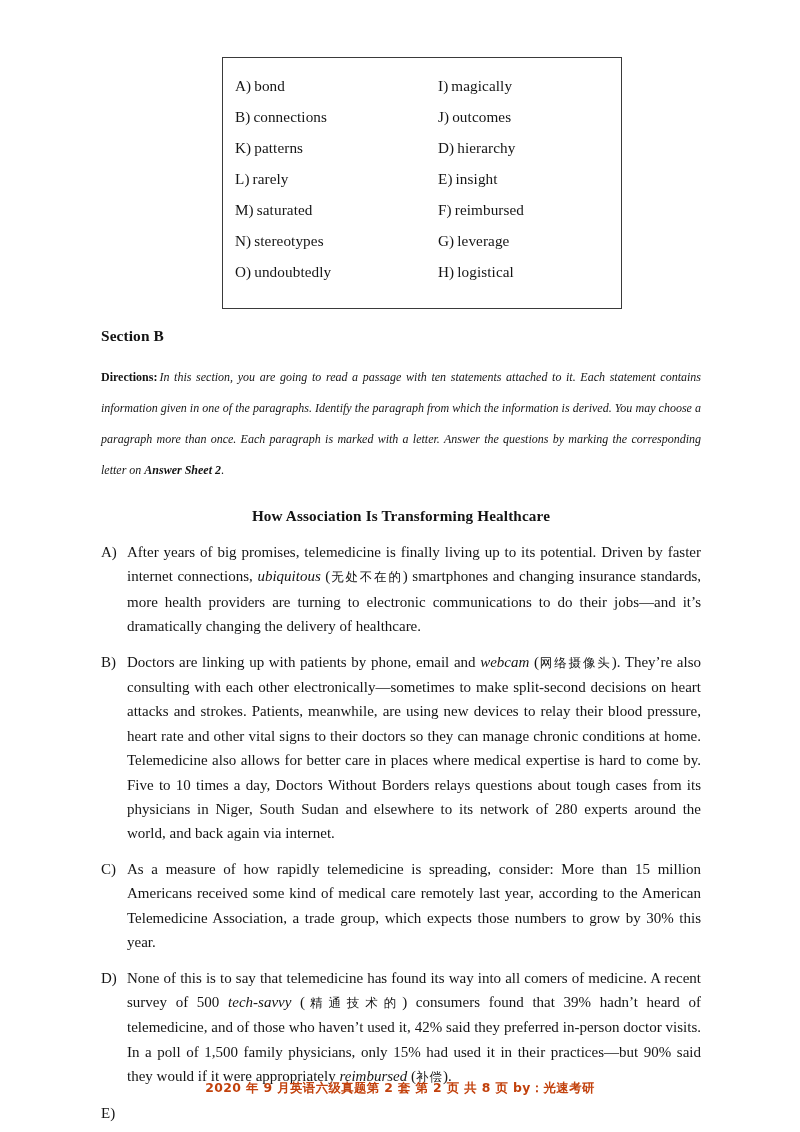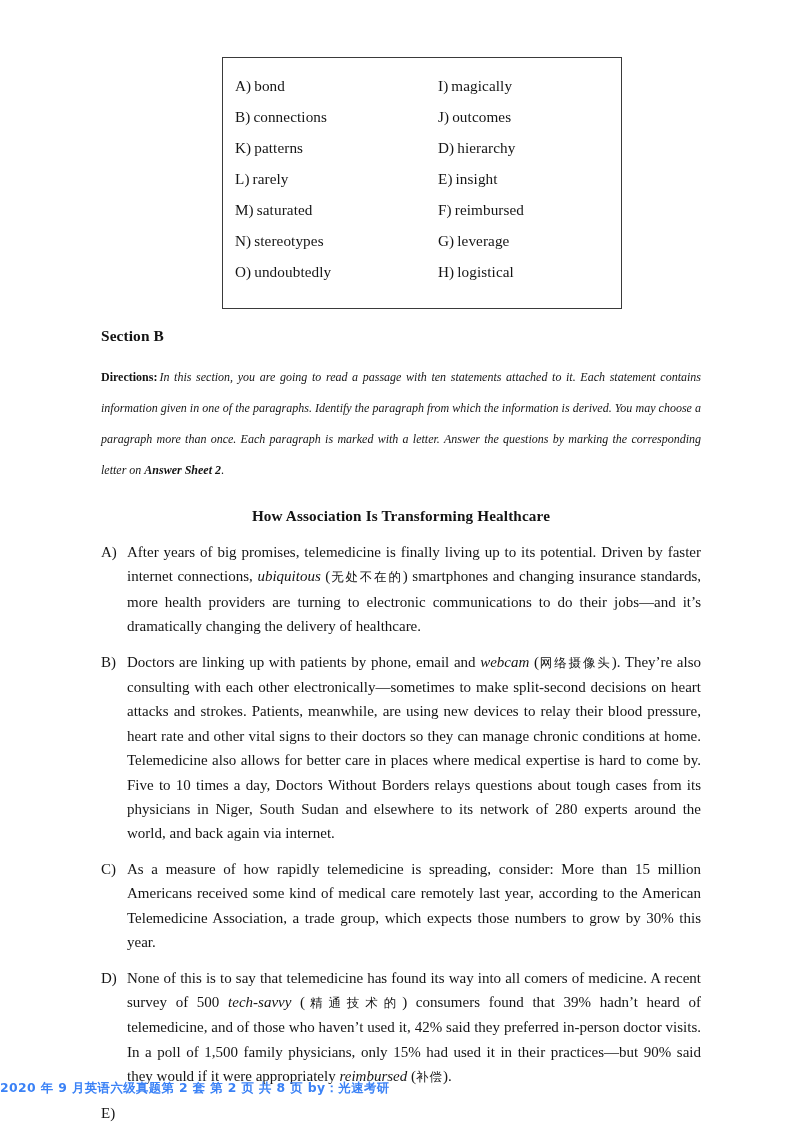--- a/index.html
+++ b/index.html
@@ -106,26 +106,27 @@
     font-size: 12.5px;
     letter-spacing: 1px;
   }
 
   
   .footer {
     position: absolute;
     left: 0;
     top: 1079px;
     width: 800px;
+    text-align: center;
     font-size: 12.4px;
     line-height: 18px;
     font-weight: bold;
     font-family: "DejaVu Sans", sans-serif;
     letter-spacing: 0.4px;
-    color: #3b82f6;
+    color: #c2410c;
   }
 </style>
 </head>
 <body>
 
 <div class="wordbank">
   <div class="wordbank-grid">
       <div class="wb-item"><span class="wb-letter">A)</span><span>bond</span></div>
       <div class="wb-item"><span class="wb-letter">I)</span><span>magically</span></div>
       <div class="wb-item"><span class="wb-letter">B)</span><span>connections</span></div>

